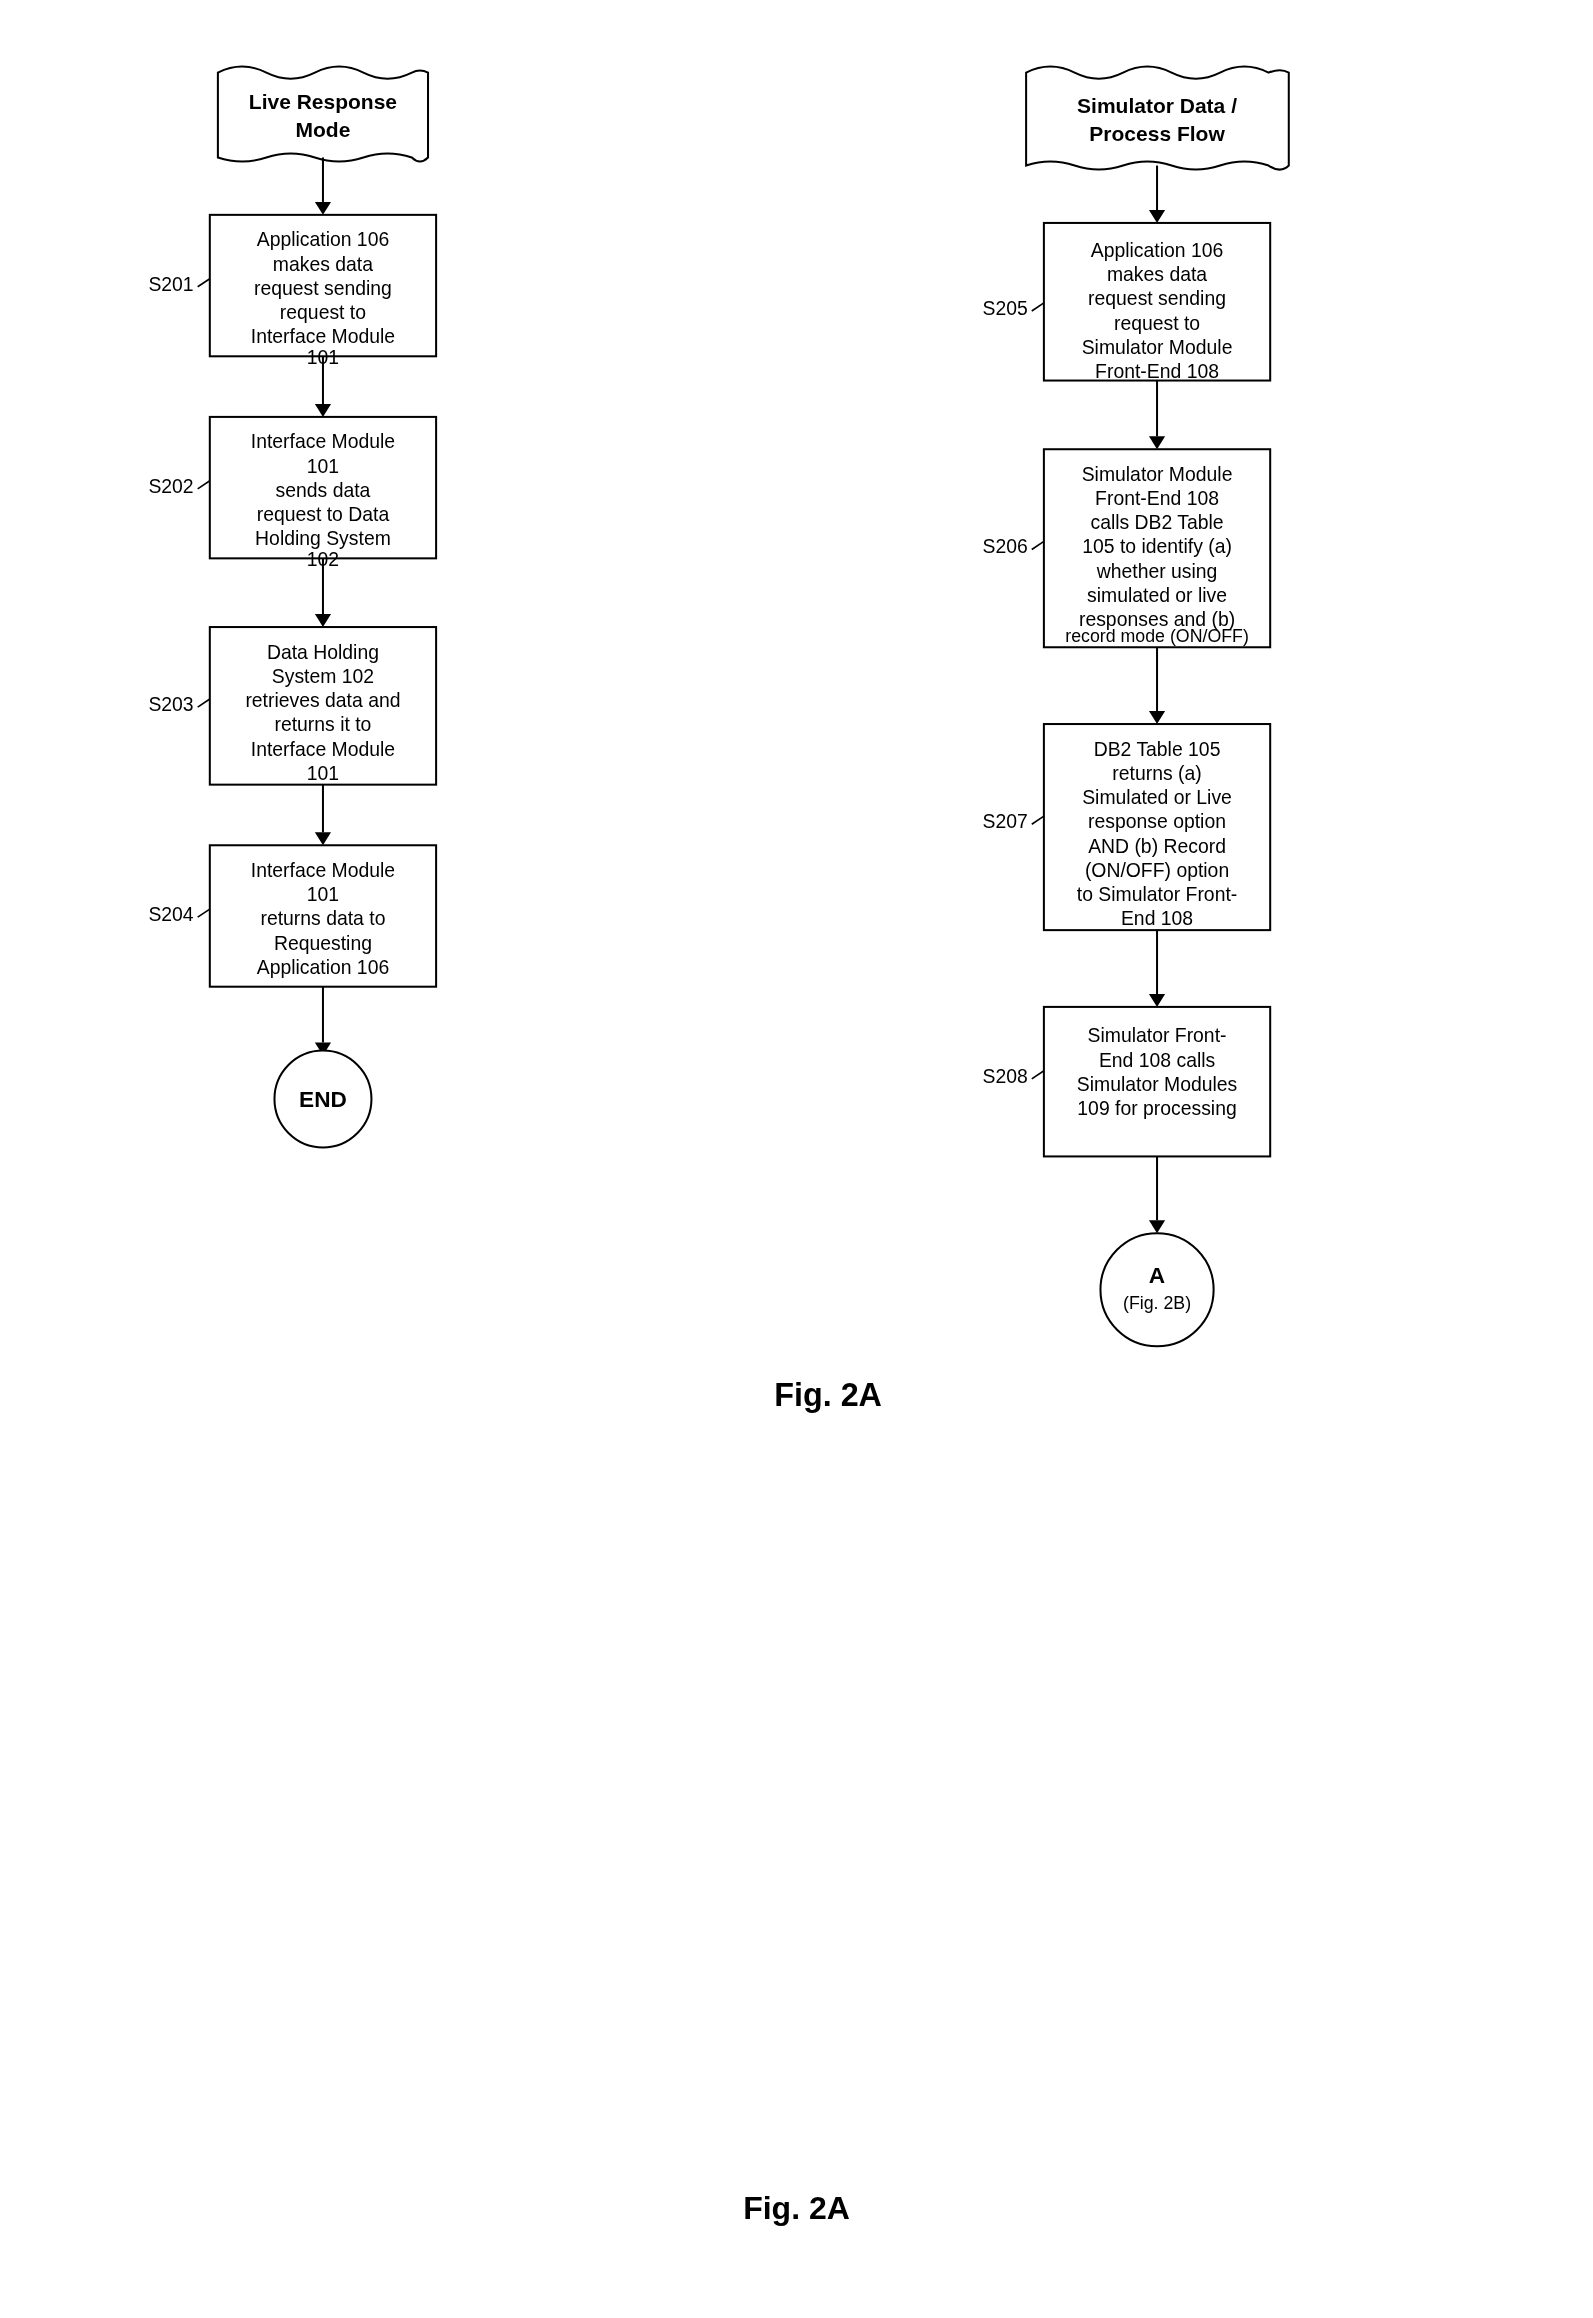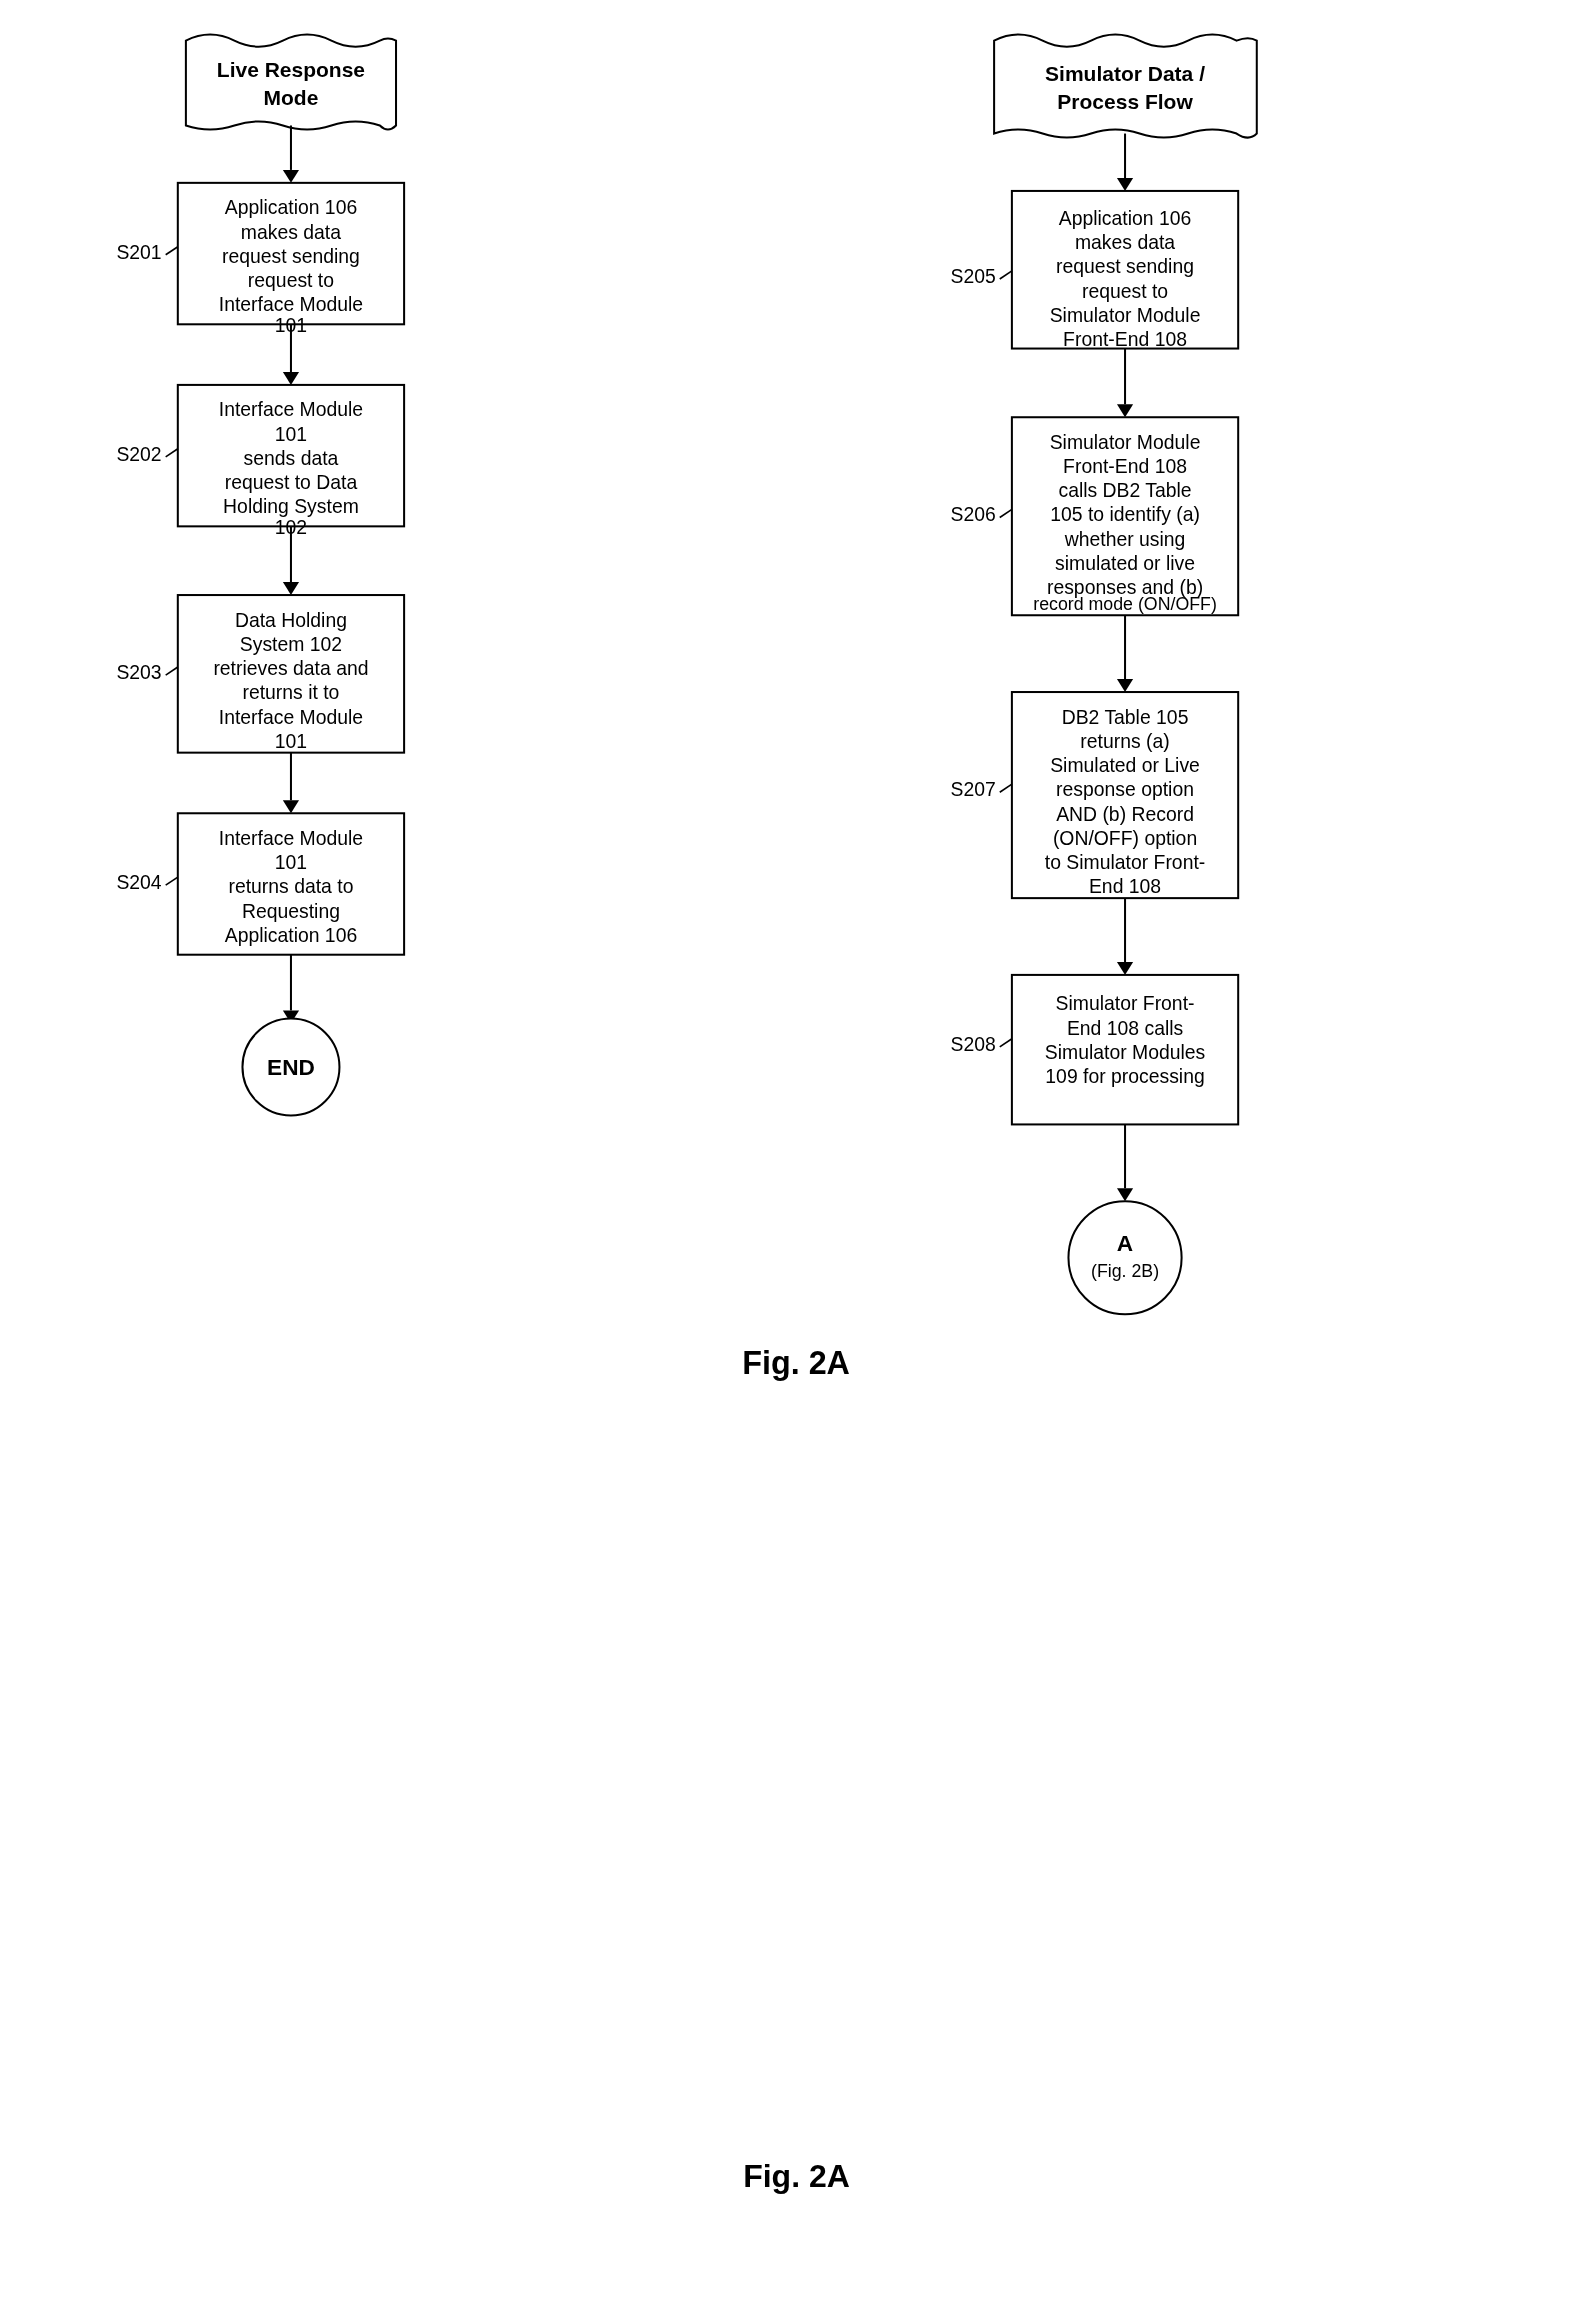--- a/index.html
+++ b/index.html
@@ -10,20 +10,21 @@
       min-height: 2319px;
       position: relative;
       overflow: hidden;
     }
 
     .page {
       width: 1593px;
       min-height: 2319px;
       background: #fff;
       position: relative;
+      padding: 32px;
     }
 
   </style>
 </head>
 <body>
 
 <div class="page">
   <svg xmlns="http://www.w3.org/2000/svg" width="1593" height="2223" viewBox="0 0 1971 2750" style="display:block;">
 
     <path d="M 230,50 Q 260,35 290,50 Q 320,65 350,50 Q 380,35 410,50 Q 440,65 470,50 Q 480,45 490,50

